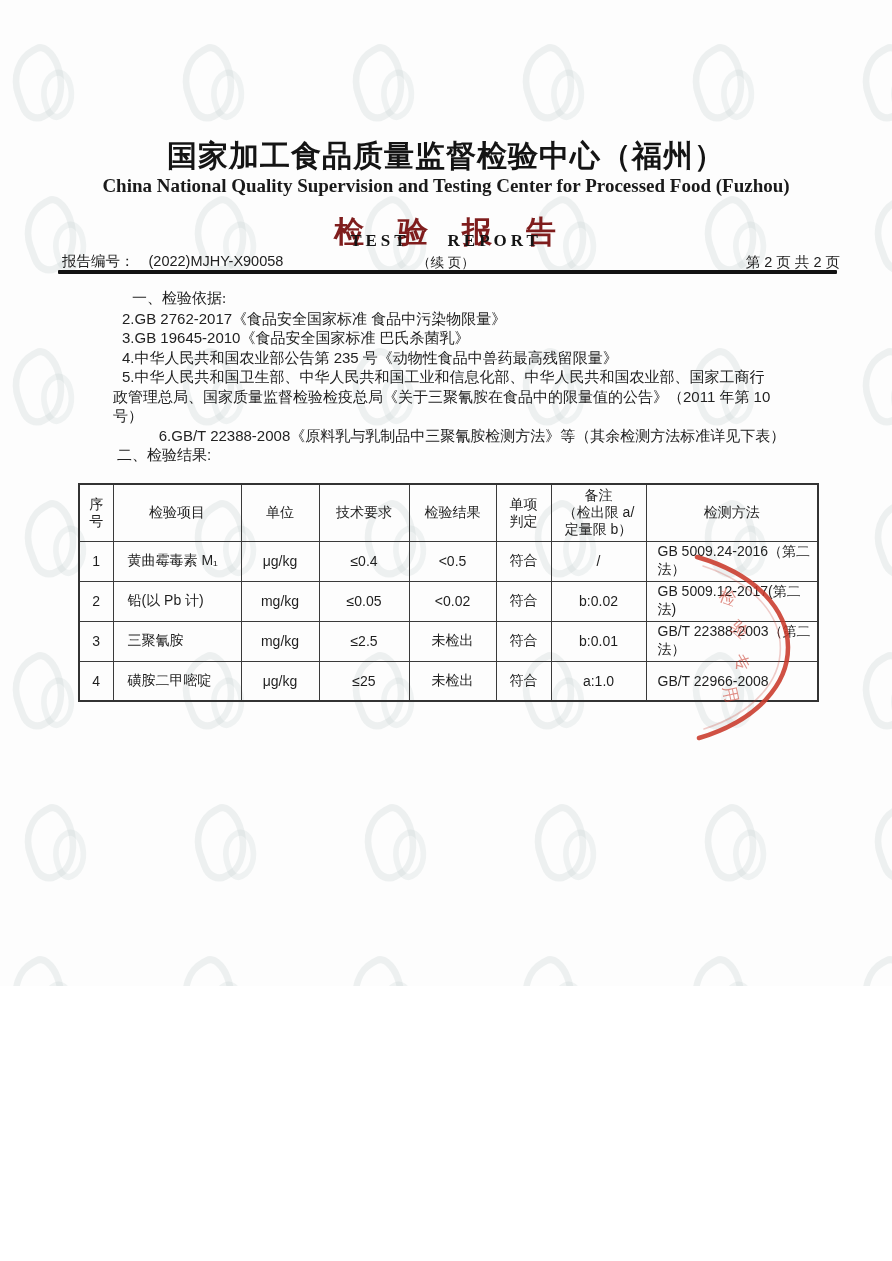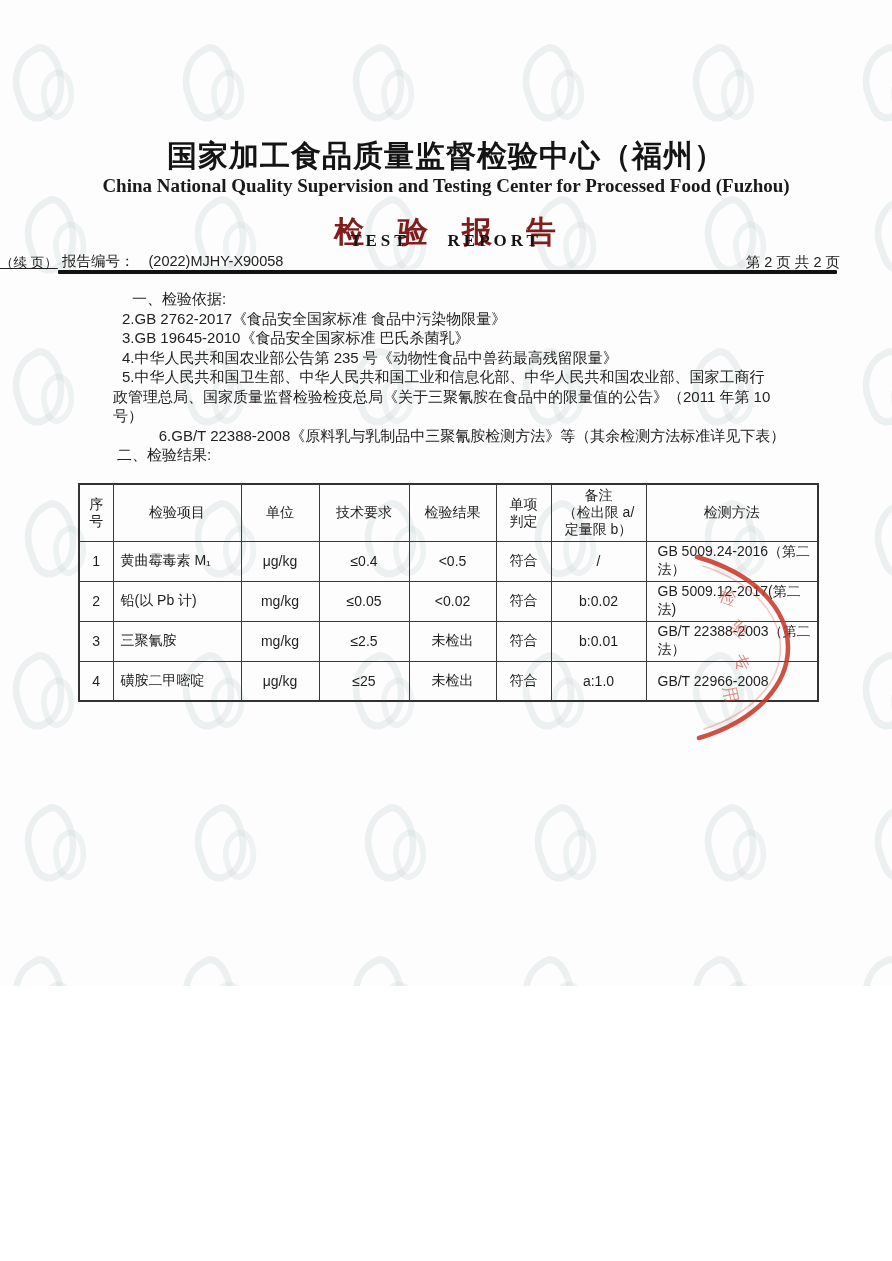--- a/index.html
+++ b/index.html
@@ -27,44 +27,44 @@
     text-align:center; font-family:"Liberation Serif", serif;
     font-size:19px; font-weight:700; color:#1a1a1a; }
   .doc-title { position:absolute; top:212px; left:0; width:100%;
     text-align:center; font-size:30px; font-weight:700; color:#7f1d1d; letter-spacing:2px; }
   .doc-title-en { position:absolute; top:231px; left:0; width:100%;
     text-align:center; font-family:"Liberation Serif", serif;
     font-size:17px; font-weight:700; letter-spacing:4px; word-spacing:30px; color:#141414; }
   .meta-row { position:absolute; top:250px; left:0; width:100%; height:22px; font-size:14.5px; }
   .report-no { position:absolute; left:62px; top:2px; }
   .report-no .val { margin-left:14px; }
-  .cont-note { position:absolute; left:0; width:100%; top:4px; font-size:13.5px;text-decoration:underline; }
+  .cont-note { position:absolute; left:0; width:100%; text-align:center; top:4px; font-size:13.5px; }
   .page-ind { position:absolute; right:52px; top:3px; font-size:14.5px; }
   .rule { position:absolute; top:270px; left:58px; width:779px; height:4px;
     background:#121212; border-radius:1px; }
 
   
   .basis { position:absolute; top:289px; left:113px; width:712px;
     font-size:15px; line-height:19.5px; color:#222; }
-  .basis-heading { text-indent:19px; }
+  .basis-heading { text-indent:19px;font-family:Liberation Serif, serif; }
   .results-heading { text-indent:4px; }
   .basis-item { text-indent:9px; white-space:pre-line; }
   #basis-items .basis-item:last-child { text-indent:6px;text-align:center; }
 
   
   .results-table { position:absolute; top:483px; left:78px; width:739px;
     border-collapse:collapse; table-layout:fixed; font-size:14px; color:#1e1e1e;
     border:2px solid #333; z-index:2; }
   .results-table th, .results-table td {
     border:1.6px solid #3a3a3a; text-align:center; padding:1px 2px;
     font-weight:400; overflow:hidden; }
   .results-table thead tr { height:57px; }
   .results-table tbody tr { height:40px; }
   .results-table th { white-space:pre-line; line-height:17px; }
-  .results-table td.al { text-align:left; padding-left:7px; }
+  .results-table td.al { text-align:left; padding-left:14px; }
   .results-table td.method { text-align:left; padding-left:11px; }
 
   .footer-note { position:absolute; top:701px; left:0; width:892px;
     text-align:center; font-size:15px; letter-spacing:2px; z-index:2; }
 
   
   .stamp-svg { position:absolute; left:0; top:0; width:892px; height:1261px;
     z-index:3; pointer-events:none; }
   .stamp-char { position:absolute; z-index:3; font-size:17px; color:#c9392a;
     opacity:0.55; pointer-events:none; }

